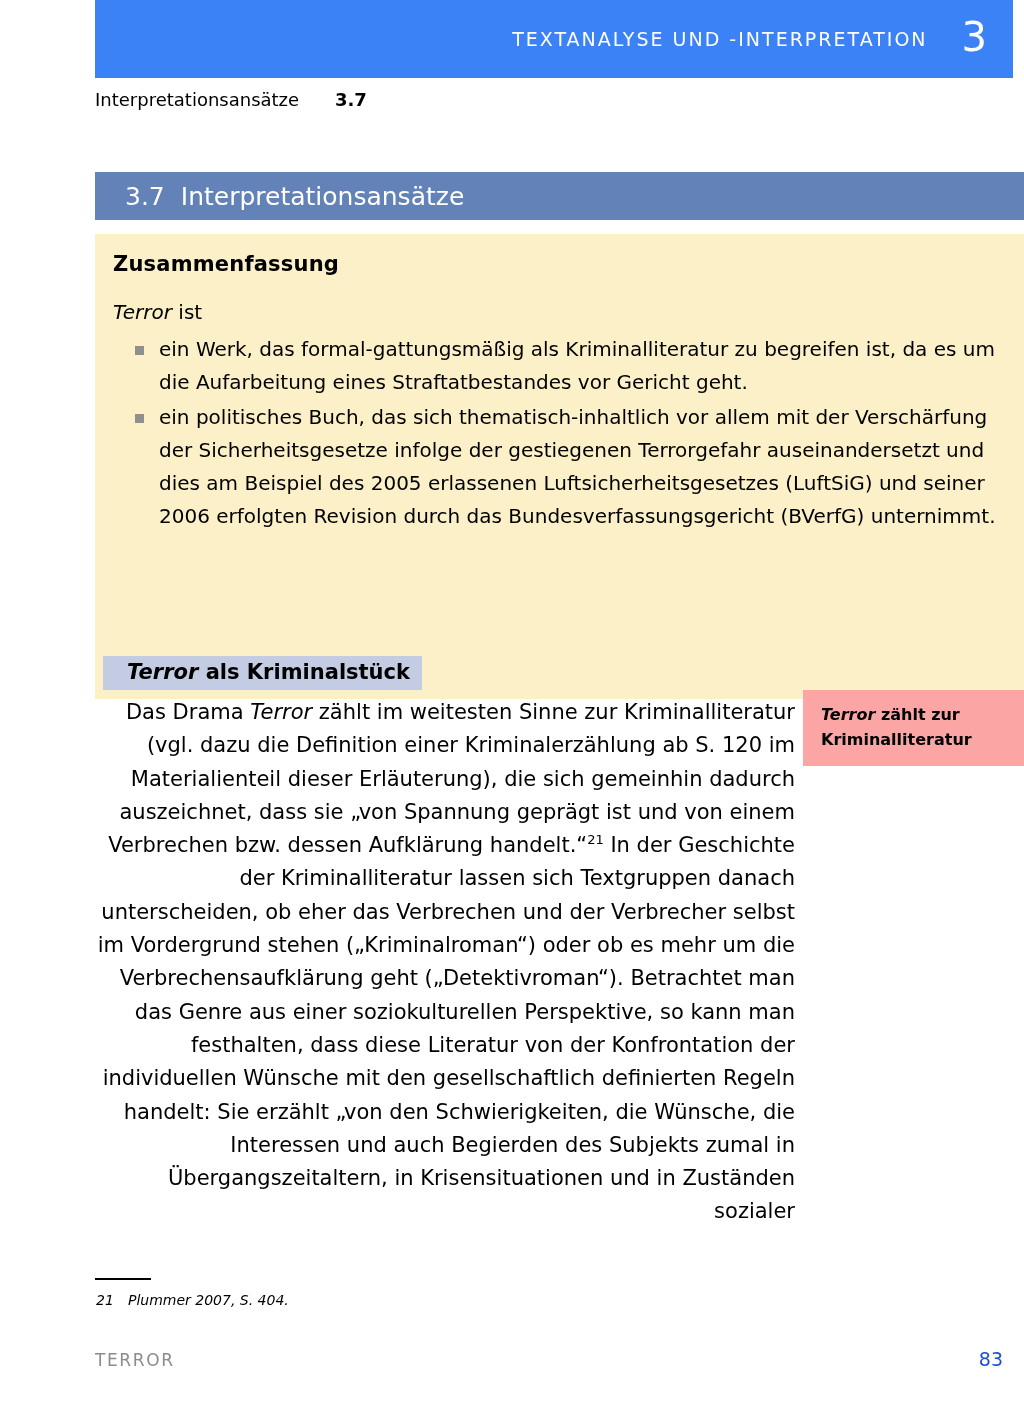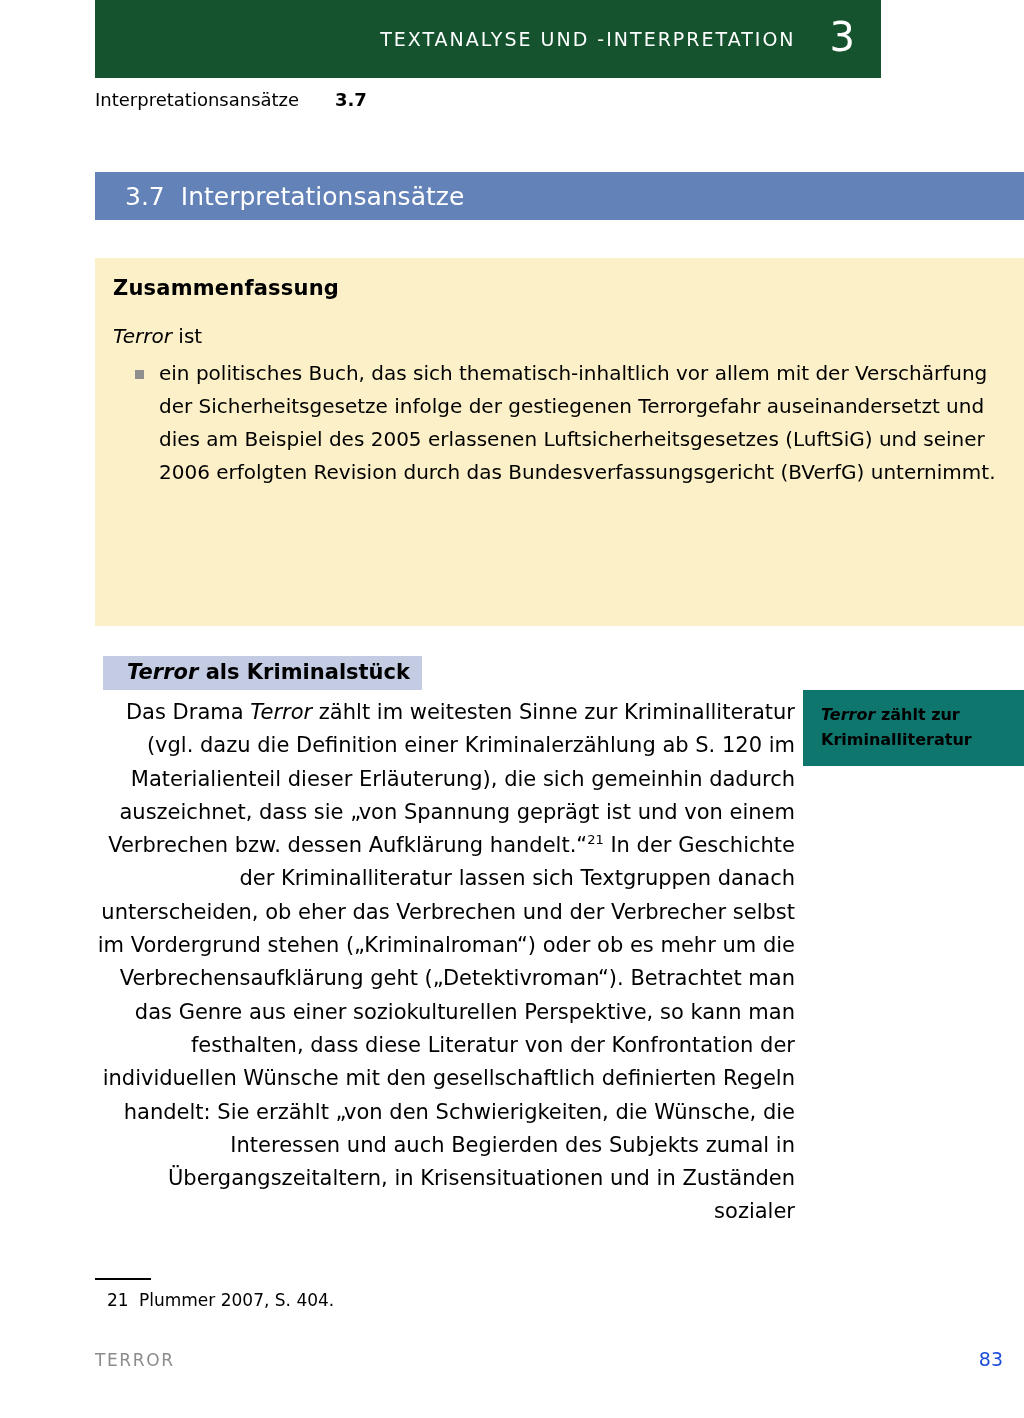--- a/index.html
+++ b/index.html
@@ -14,23 +14,23 @@
     font-family: "DejaVu Sans", "Liberation Sans", sans-serif;
     color: #000000;
     overflow: hidden;
   }
 
   
   .header-bar {
     position: absolute;
     left: 95px;
     top: 0;
-    width: 786px;
+    width: 918px;
     height: 78px;
-    background: #14532d;
+    background: #3b82f6;
     display: flex;
     align-items: center;
     justify-content: flex-end;
     box-sizing: border-box;
     padding-right: 26px;
   }
   .header-title {
     color: #ffffff;
     font-size: 19px;
     letter-spacing: 2.0px;
@@ -87,25 +87,24 @@
     font-weight: 400;
     margin-left: 16px;
   }
 
   
   .summary-box {
     position: absolute;
     left: 95px;
     top: 234px;
     width: 929px;
-    height: 368px;
+    height: 465px;
     background: #FCF0C8;
     box-sizing: border-box;
     padding: 18px 28px 14px 18px;
-    margin-top: 24px;
   }
   .summary-title {
     font-size: 21px;
     font-weight: 700;
     margin: 0 0 20px 0;
     letter-spacing: 0.2px;
   }
   .summary-line {
     font-size: 20px;
     line-height: 33px;
@@ -168,45 +167,46 @@
     vertical-align: super;
     line-height: 0;
   }
 
   
   .margin-note {
     position: absolute;
     left: 803px;
     top: 690px;
     width: 221px;
-    background: #0f766e;
+    background: #fca5a5;
     box-sizing: border-box;
     padding: 12px 10px 14px 18px;
     font-size: 16px;
     line-height: 25px;
     font-weight: 700;
   }
   .margin-note .ital { font-style: italic; font-weight: 700; }
 
   
   .footnote-rule {
     position: absolute;
     left: 95px;
     top: 1278px;
     width: 56px;
     height: 2px;
     background: #000000;
   }
   .footnote {
     position: absolute;
-    left: 107px;
+    left: 96px;
     top: 1290px;
-    font-size: 17px;
+    font-size: 14px;
     line-height: 20px;
     white-space: nowrap;
+    font-style: italic;
   }
   .footnote .fn-num {
     display: inline-block;
     width: 32px;
   }
 
   
   .footer {
     position: absolute;
     left: 95px;
@@ -245,20 +245,24 @@
 </div>
 
 <div class="summary-box">
   <div class="summary-title">Zusammenfassung</div>
   <p class="summary-line">
     <span class="ital">Terror</span><span> ist</span>
   </p>
   <ul class="summary-list">
     <li>
       <span class="sq-bullet"></span>
+      <span>ein Werk, das formal-gattungsmäßig als Kriminalliteratur zu begreifen ist, da es um die Aufarbeitung eines Straftatbestandes vor Gericht geht.</span>
+    </li>
+    <li>
+      <span class="sq-bullet"></span>
       <span>ein politisches Buch, das sich thematisch-inhaltlich vor allem mit der Verschärfung der Sicherheitsgesetze infolge der gestiegenen Terrorgefahr auseinandersetzt und dies am Beispiel des 2005 erlassenen Luftsicherheitsgesetzes (LuftSiG) und seiner 2006 erfolgten Revision durch das Bundesverfassungsgericht (BVerfG) unternimmt.</span>
     </li>
   </ul>
 </div>
 
 <div class="subhead-band">
   <span class="ital">Terror</span><span> als Kriminalstück</span>
 </div>
 
 <div class="body-col">

